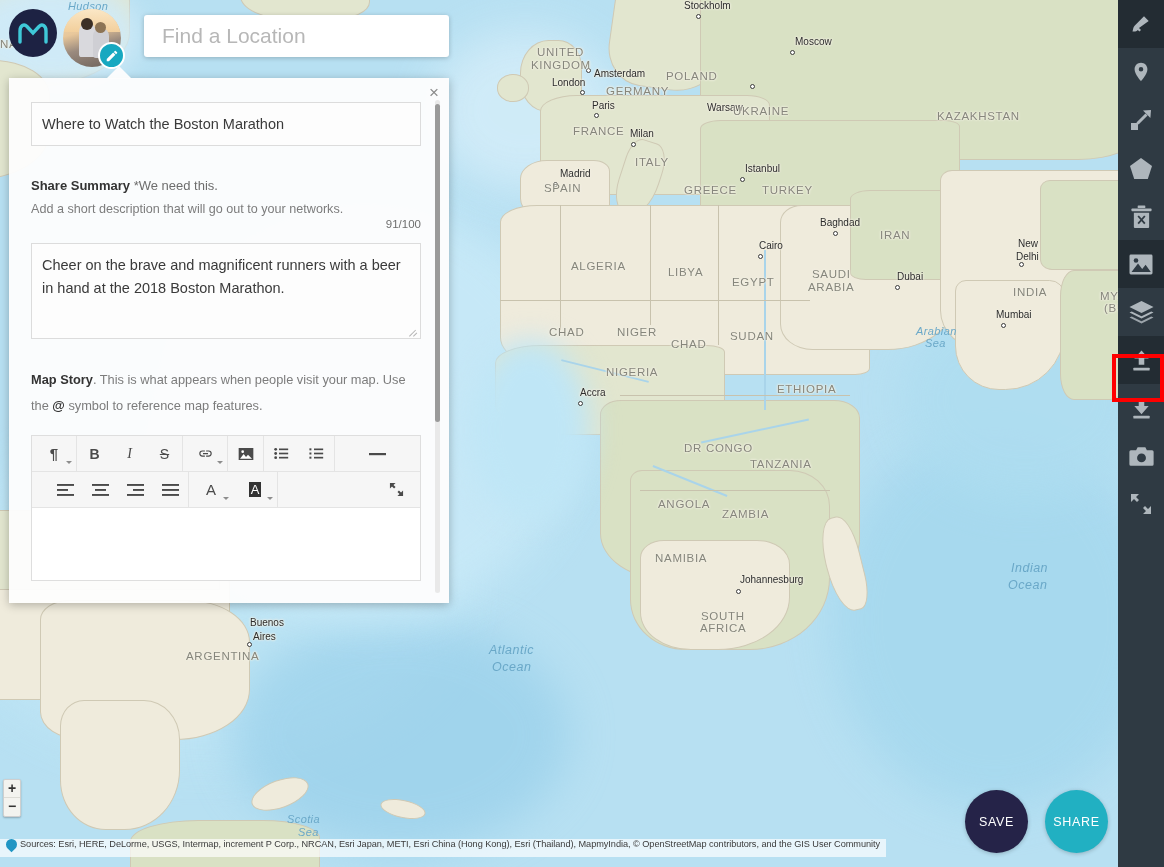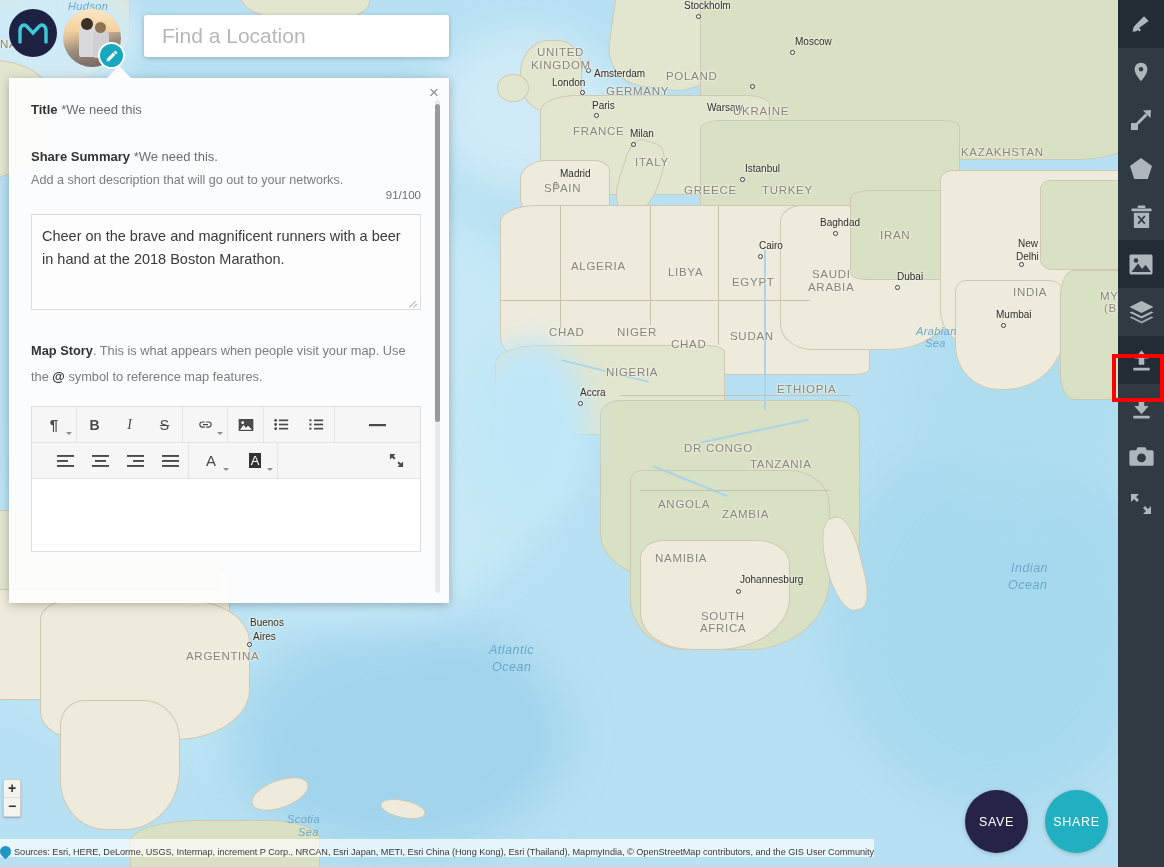--- a/index.html
+++ b/index.html
@@ -62,21 +62,21 @@
   .zoomctl div {
     height: 18px; line-height: 17px; text-align: center;
     font-size: 14px; color: #333; cursor: pointer; font-weight: 700;
   }
   .zoomctl div:first-child { border-bottom: 1px solid #dcdcd6; }
 
   
   .attrib {
     position: absolute; left: 0; bottom: 10px; height: 18px;
     background: rgba(255,255,255,.68);
-    display: flex; align-items: flex-end; padding: 0 0;
+    display: flex; align-items: flex-start; padding: 0 6px;
     font-size: 9.2px; color: #3b3b3b; letter-spacing: -.05px;
     z-index: 30; white-space: nowrap;
   }
   .attrib .esri-mark {
     width: 11px; height: 11px; margin-right: 3px; flex: 0 0 auto;
     background: #2196c4; border-radius: 50% 50% 50% 0; transform: rotate(-45deg);
   }
 
   
   .logo {
@@ -328,21 +328,21 @@
         <div class="lbl city" style="left: 795px; top: 36px;">Moscow</div>
         <div class="lbl country" style="left: 537px; top: 46px;">UNITED</div>
         <div class="lbl country" style="left: 531px; top: 59px;">KINGDOM</div>
         <div class="lbl city" style="left: 594px; top: 68px;">Amsterdam</div>
         <div class="lbl country" style="left: 666px; top: 70px;">POLAND</div>
         <div class="lbl city" style="left: 552px; top: 77px;">London</div>
         <div class="lbl country" style="left: 606px; top: 85px;">GERMANY</div>
         <div class="lbl city" style="left: 707px; top: 82px; margin-top: 20px;">Warsaw</div>
         <div class="lbl city" style="left: 592px; top: 100px;">Paris</div>
         <div class="lbl country" style="left: 733px; top: 105px;">UKRAINE</div>
-        <div class="lbl country" style="left: 961px; top: 110px; margin-top: 36px;">KAZAKHSTAN</div>
+        <div class="lbl country" style="left: 937px; top: 110px;">KAZAKHSTAN</div>
         <div class="lbl country" style="left: 573px; top: 125px;">FRANCE</div>
         <div class="lbl city" style="left: 630px; top: 128px;">Milan</div>
         <div class="lbl country" style="left: 635px; top: 156px;">ITALY</div>
         <div class="lbl city" style="left: 745px; top: 163px;">Istanbul</div>
         <div class="lbl city" style="left: 560px; top: 168px;">Madrid</div>
         <div class="lbl country" style="left: 544px; top: 182px;">SPAIN</div>
         <div class="lbl country" style="left: 684px; top: 184px;">GREECE</div>
         <div class="lbl country" style="left: 762px; top: 184px;">TURKEY</div>
         <div class="lbl city" style="left: 820px; top: 217px;">Baghdad</div>
         <div class="lbl city" style="left: 759px; top: 240px;">Cairo</div>
@@ -428,24 +428,21 @@
 
     <div class="close-x">×</div>
 
     <div class="panel-scrollbar">
       <div class="thumb"></div>
     </div>
 
     <div class="panel-inner">
 
       
-      <div class="fieldlabel">
-        <b>Title</b>
-        <span class="req">*We need this</span>
-      </div>
+      <input class="text-input" type="text" value="Where to Watch the Boston Marathon" style="">
 
       
       <div class="fieldlabel" style="margin-top:32px;">
         <b>Share Summary</b>
         <span class="req">*We need this.</span>
       </div>
       <div class="helptext">Add a short description that will go out to your networks.</div>
       <div class="counter">91/100</div>
       <div style="position:relative;width:390px;">
         <textarea class="text-area" style="">Cheer on the brave and magnificent runners with a beer in hand at the 2018 Boston Marathon.</textarea>

